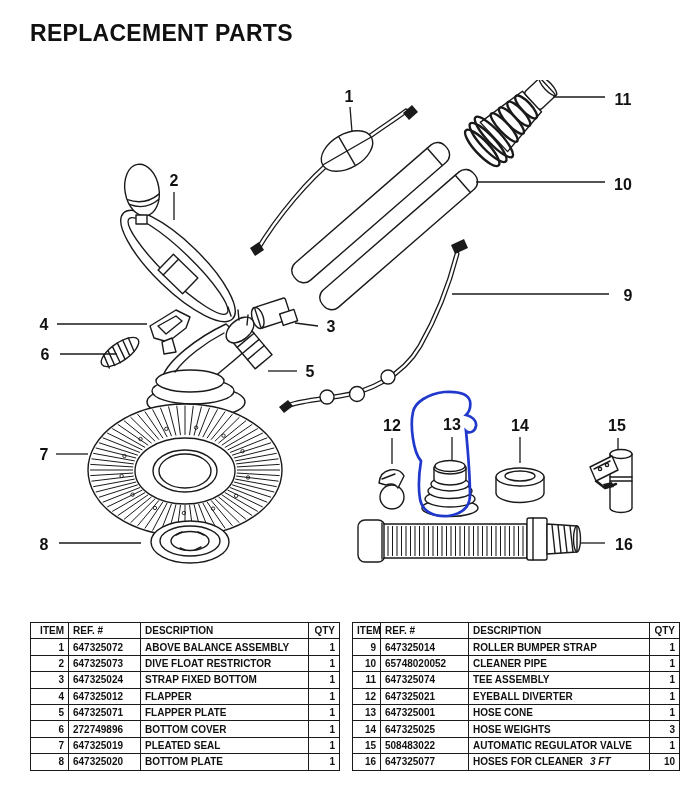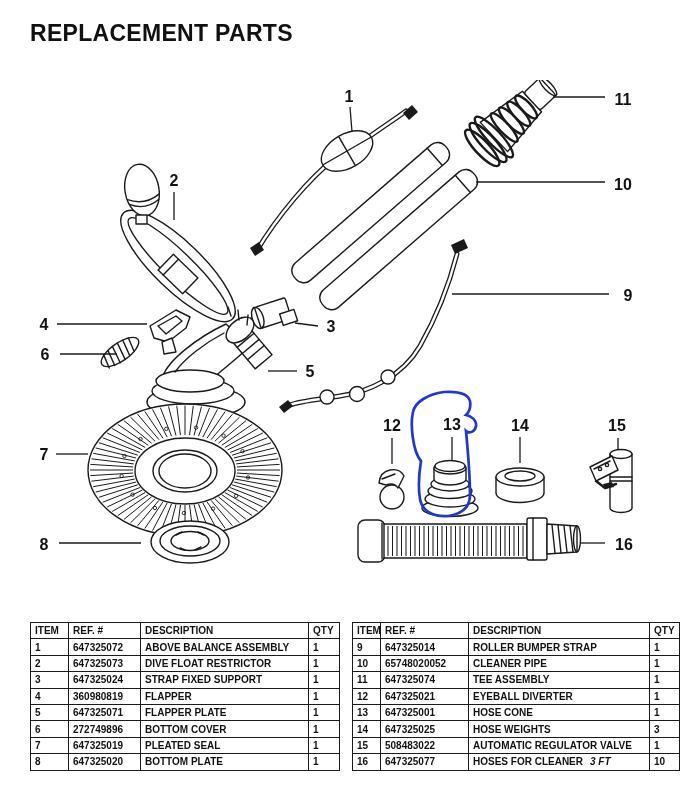--- a/index.html
+++ b/index.html
@@ -16,21 +16,21 @@
   svg .tube-i{stroke:#fff;fill:none;stroke-width:2.4;stroke-linecap:round;}
   svg .leader{stroke:#1a1a1a;stroke-width:1.3;fill:none;}
   svg text.callout{fill:#111;font:bold 16px "Liberation Sans",sans-serif;text-anchor:middle;}
   #seal-fins line{stroke:#1a1a1a;stroke-width:1;}
   #seal-holes circle{fill:none;stroke:#1a1a1a;stroke-width:.9;}
   #hose-corrugation line{stroke:#1a1a1a;stroke-width:1.05;}
   .ptable{position:absolute;border-collapse:collapse;table-layout:fixed;
           font-weight:bold;font-size:10px;color:#111;}
   .ptable th,.ptable td{border:1.6px solid #1a1a1a;padding:0 4px;height:15.4px;
           white-space:nowrap;overflow:hidden;text-align:left;line-height:15px;}
-  .ptable .c{text-align:left;}
+  .ptable .c{text-align:right;}
   .note{font-style:italic;margin-left:7px;}
 </style>
 </head>
 <body>
 
 <div class="page">
 
   <div class="title">REPLACEMENT PARTS</div>
 
   <svg class="diagram" width="700" height="535" viewBox="0 0 700 535">
@@ -396,26 +396,26 @@
         </tr>
       <tr>
           <td class="c">2</td>
           <td>647325073</td>
           <td>DIVE FLOAT RESTRICTOR</td>
           <td class="c">1</td>
         </tr>
       <tr>
           <td class="c">3</td>
           <td>647325024</td>
-          <td>STRAP FIXED SUPPORT</td>
+          <td>STRAP FIXED BOTTOM</td>
           <td class="c">1</td>
         </tr>
       <tr>
           <td class="c">4</td>
-          <td>360980819</td>
+          <td>647325012</td>
           <td>FLAPPER</td>
           <td class="c">1</td>
         </tr>
       <tr>
           <td class="c">5</td>
           <td>647325071</td>
           <td>FLAPPER PLATE</td>
           <td class="c">1</td>
         </tr>
       <tr>

